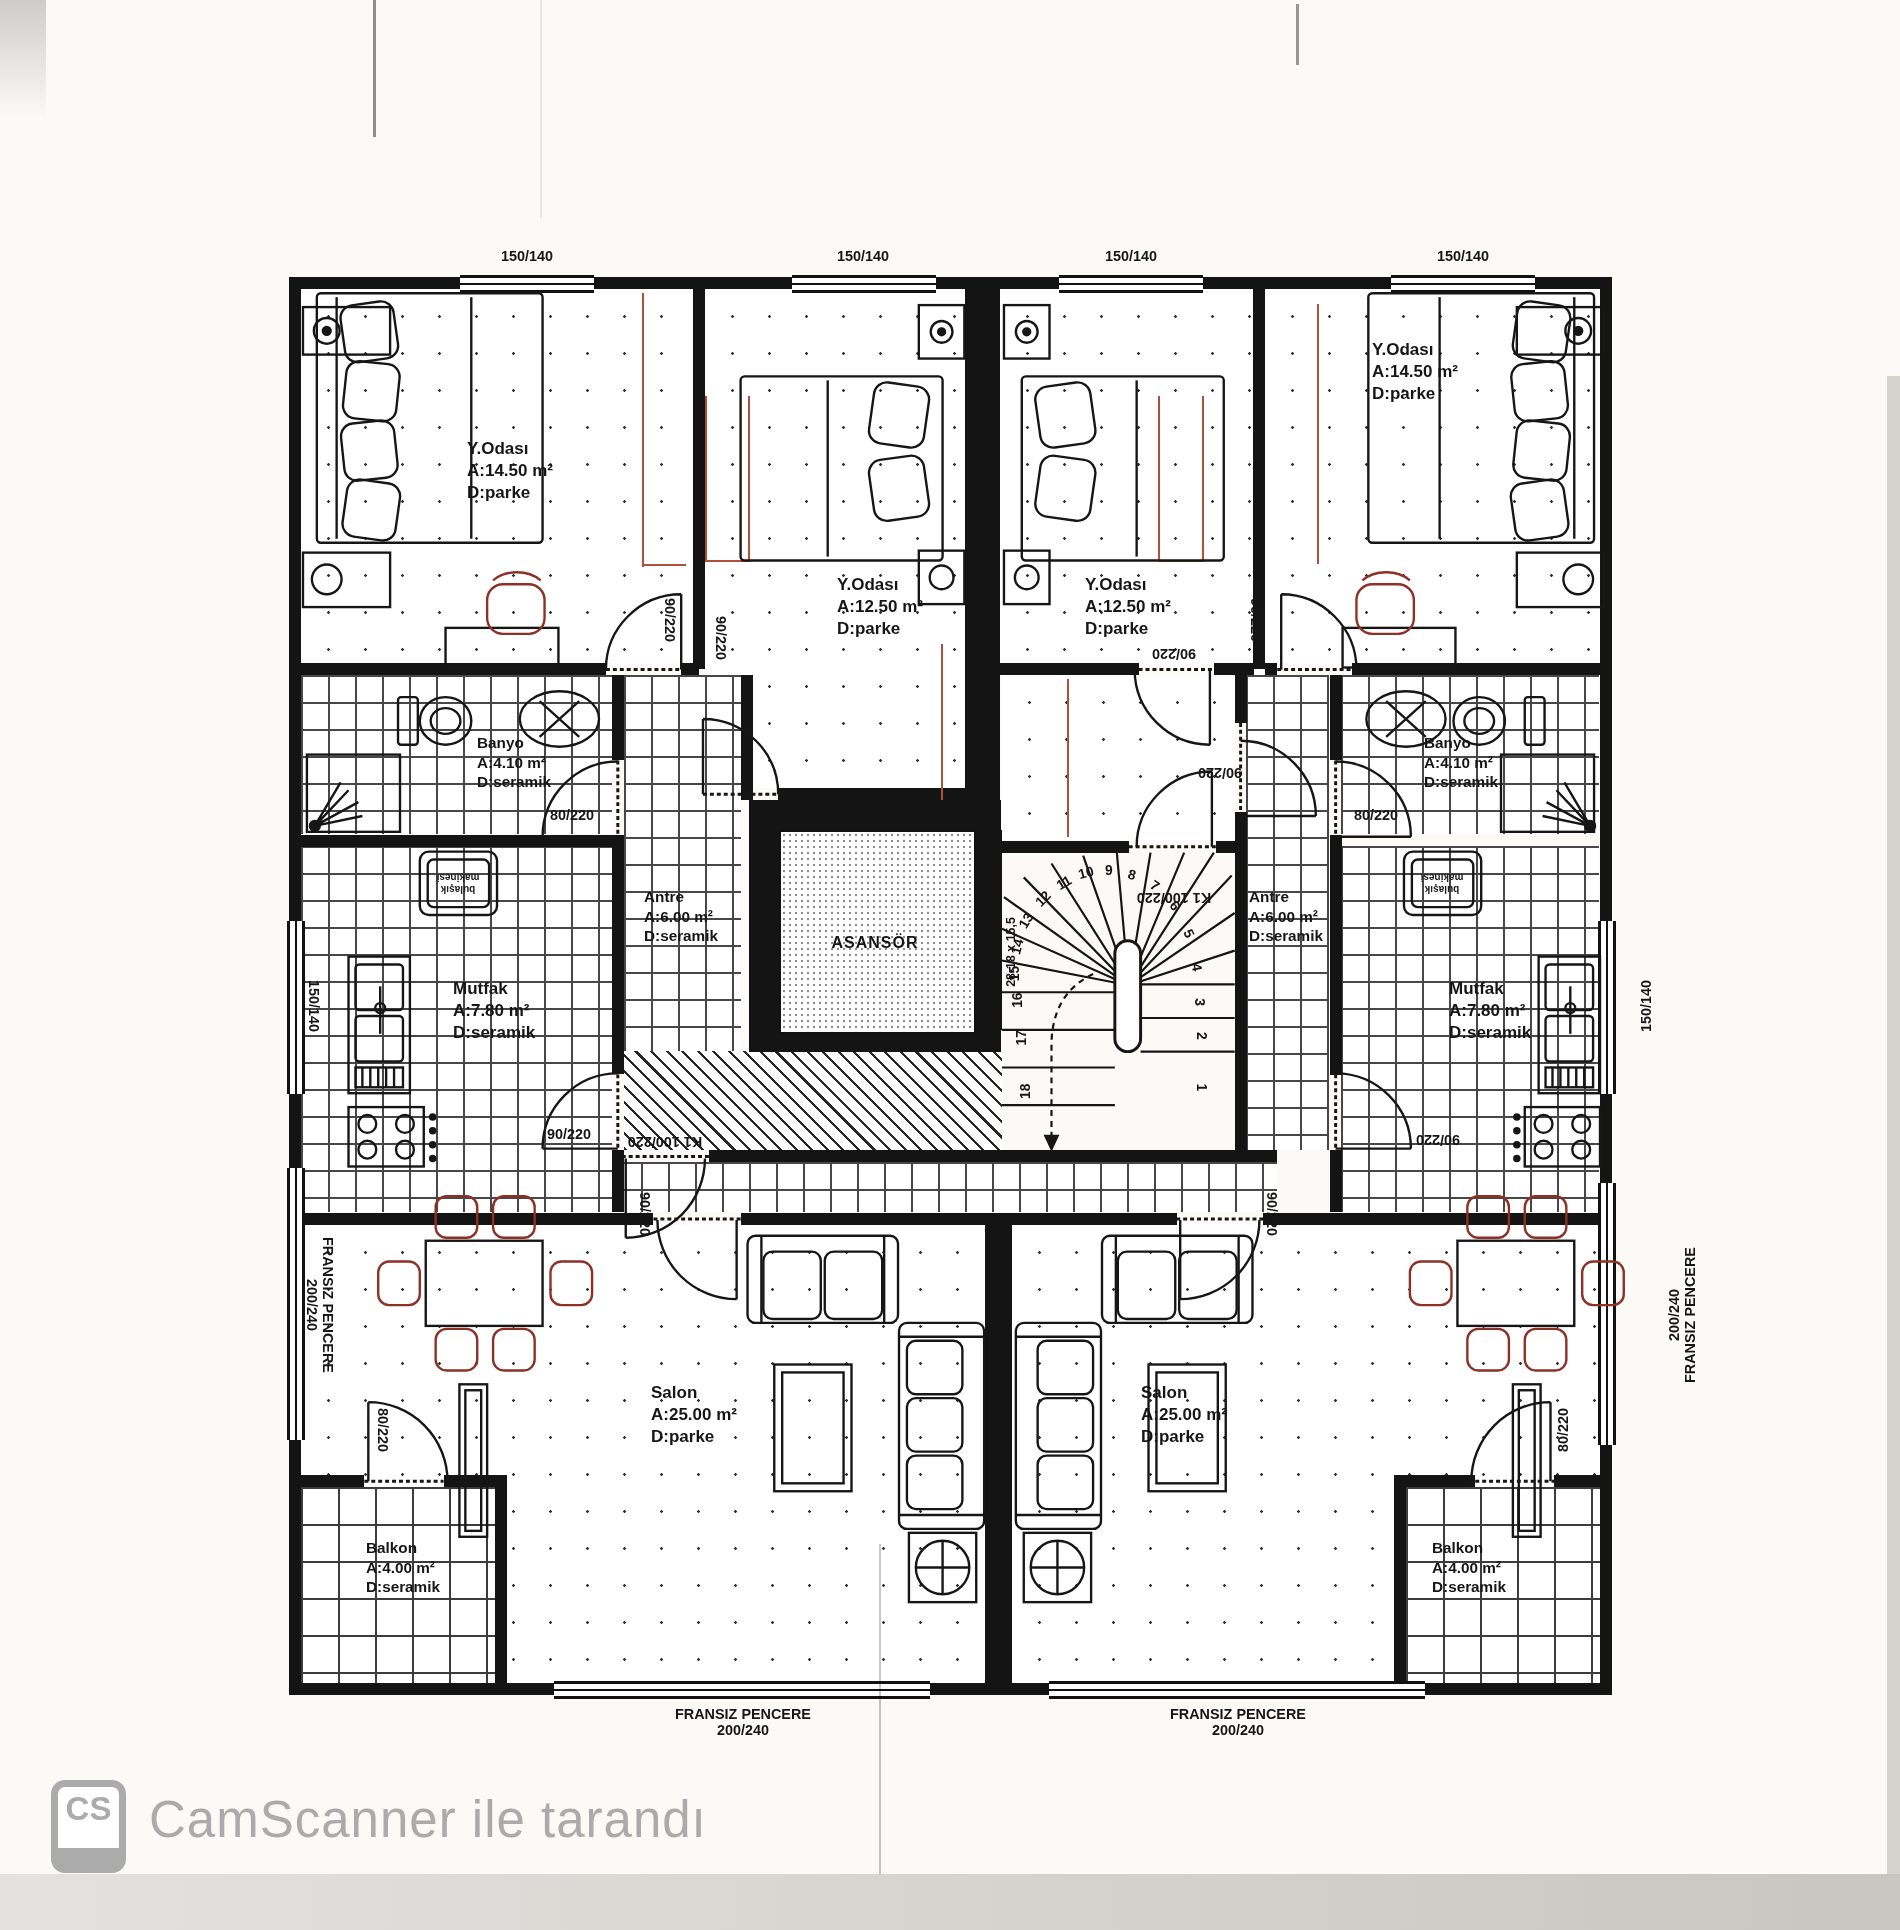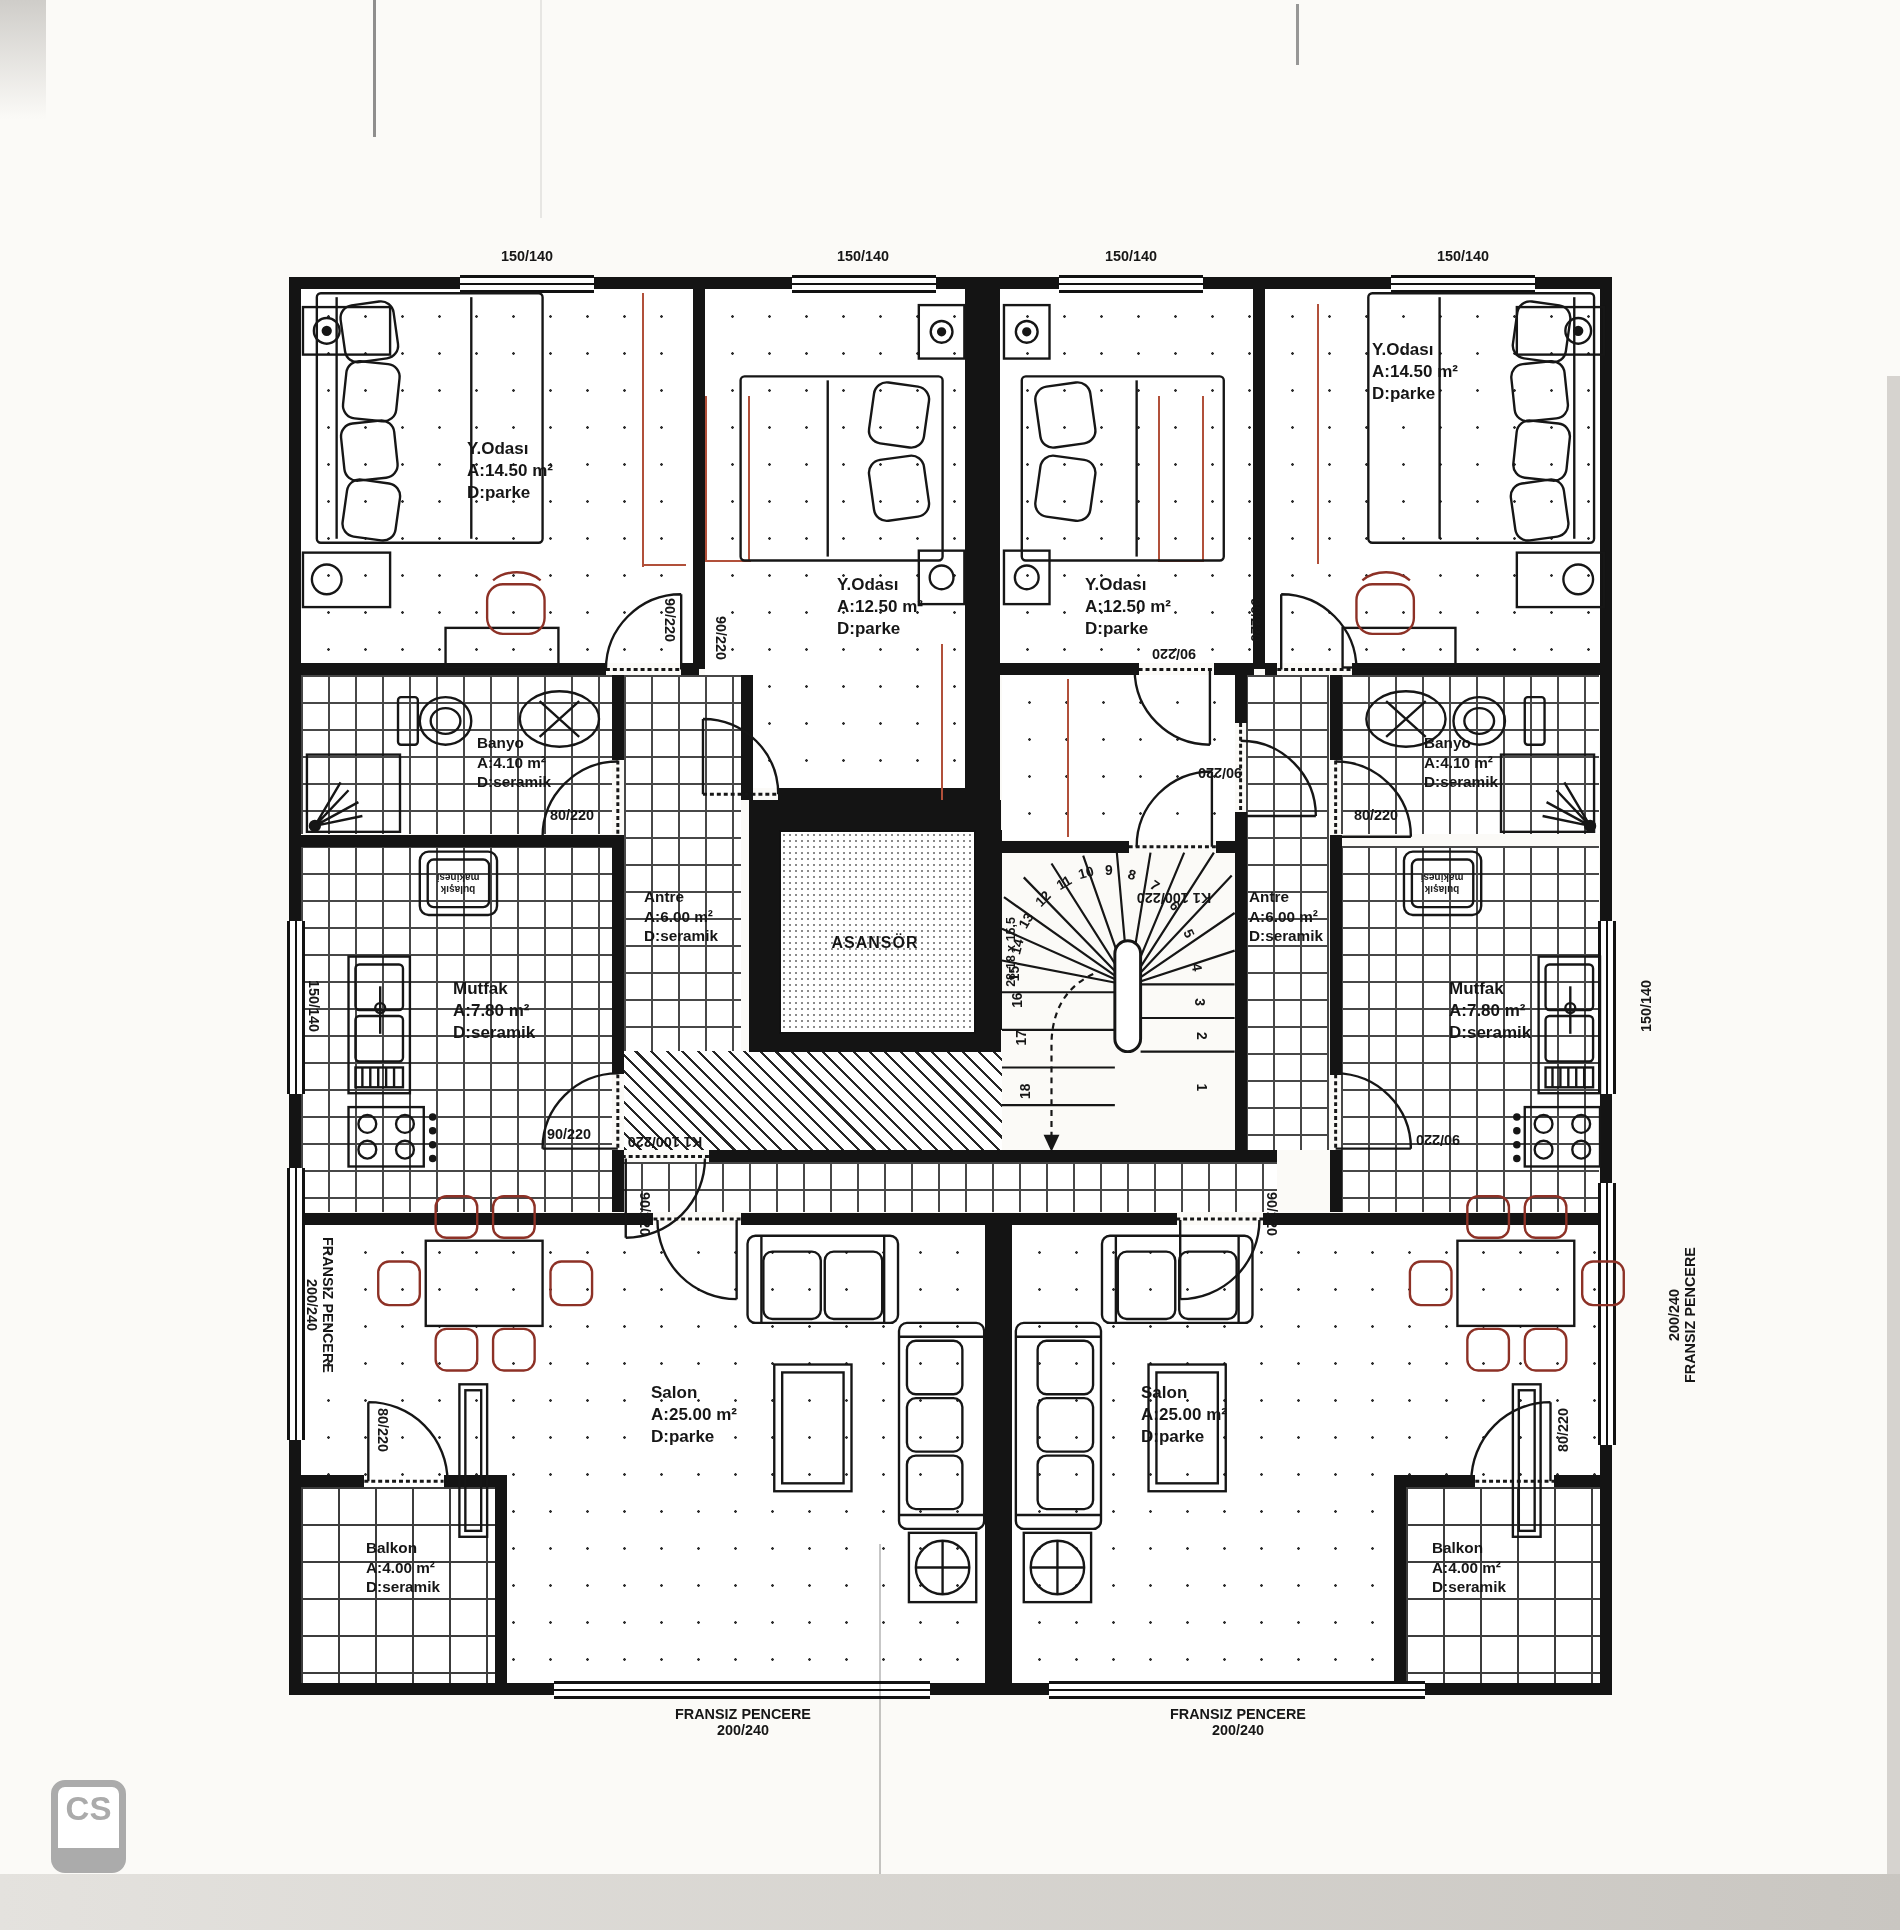--- a/index.html
+++ b/index.html
@@ -483,15 +483,16 @@
   <div class="art" style="left:1296px;top:4px;width:3px;height:61px;background:#555;opacity:.6;"></div>
   <div class="art" style="left:540px;top:0;width:2px;height:218px;background:#000;opacity:.08;"></div>
   <div class="art" style="left:879px;top:1544px;width:2px;height:376px;background:#000;opacity:.22;"></div>
   <div class="art" style="left:1887px;top:376px;width:14px;height:1554px;background:#d6d3cf;"></div>
   <div class="art" style="left:0;top:1874px;width:1901px;height:56px;background:linear-gradient(90deg,#e4e2de,#c9c6c1);"></div>
 
   <div class="cs">
     <div class="t">CS</div>
     <div class="b"></div>
   </div>
+  <div class="wm-text">CamScanner ile tarandı</div>
 
 </div>
 
 
 </body></html>

